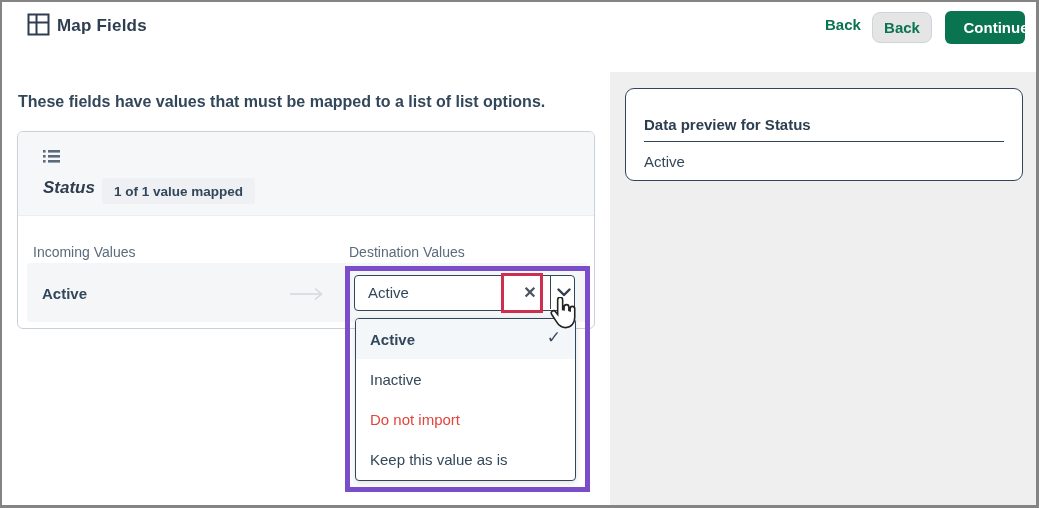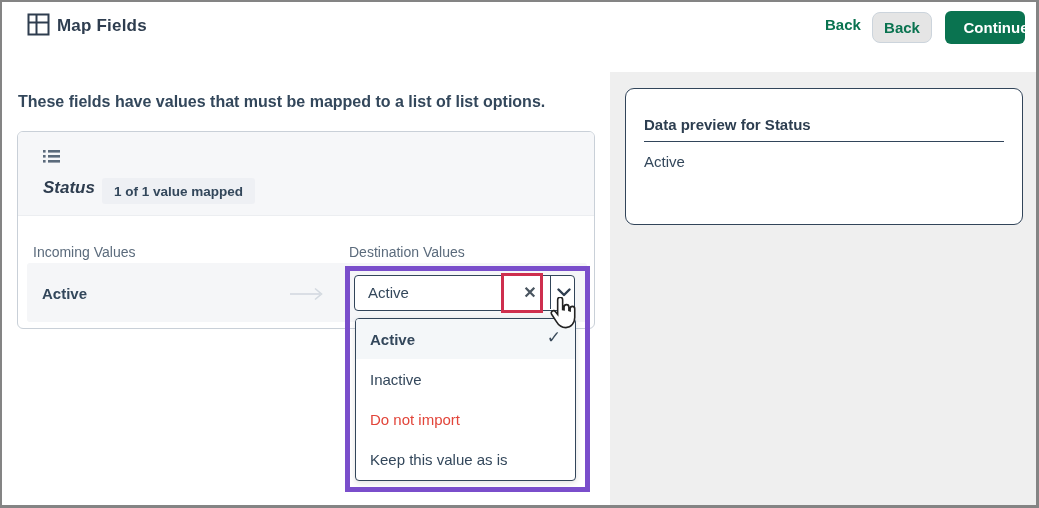--- a/index.html
+++ b/index.html
@@ -42,21 +42,21 @@
     font-size: 15px; font-weight: 700; color: #ffffff;
     display: flex; align-items: center; justify-content: center; cursor: pointer; padding-left: 22px;
   }
 
   
   .preview-panel {
     position: absolute; left: 608px; top: 70px; width: 428px; height: 435px;
     background: #efefef;
   }
   .preview-card {
-    position: absolute; left: 15px; top: 16px; width: 398px; height: 137px;
+    position: absolute; left: 15px; top: 16px; width: 398px; height: 93px;
     background: #ffffff; border: 1px solid #32455a; border-radius: 9px;
   }
   .preview-title {
     position: absolute; left: 18px; top: 27px;
     font-size: 15px; font-weight: 700; color: #2d3e50;
   }
   .preview-divider {
     position: absolute; left: 18px; right: 18px; top: 52px; height: 0;
     border-top: 1px solid #32455a;
   }

